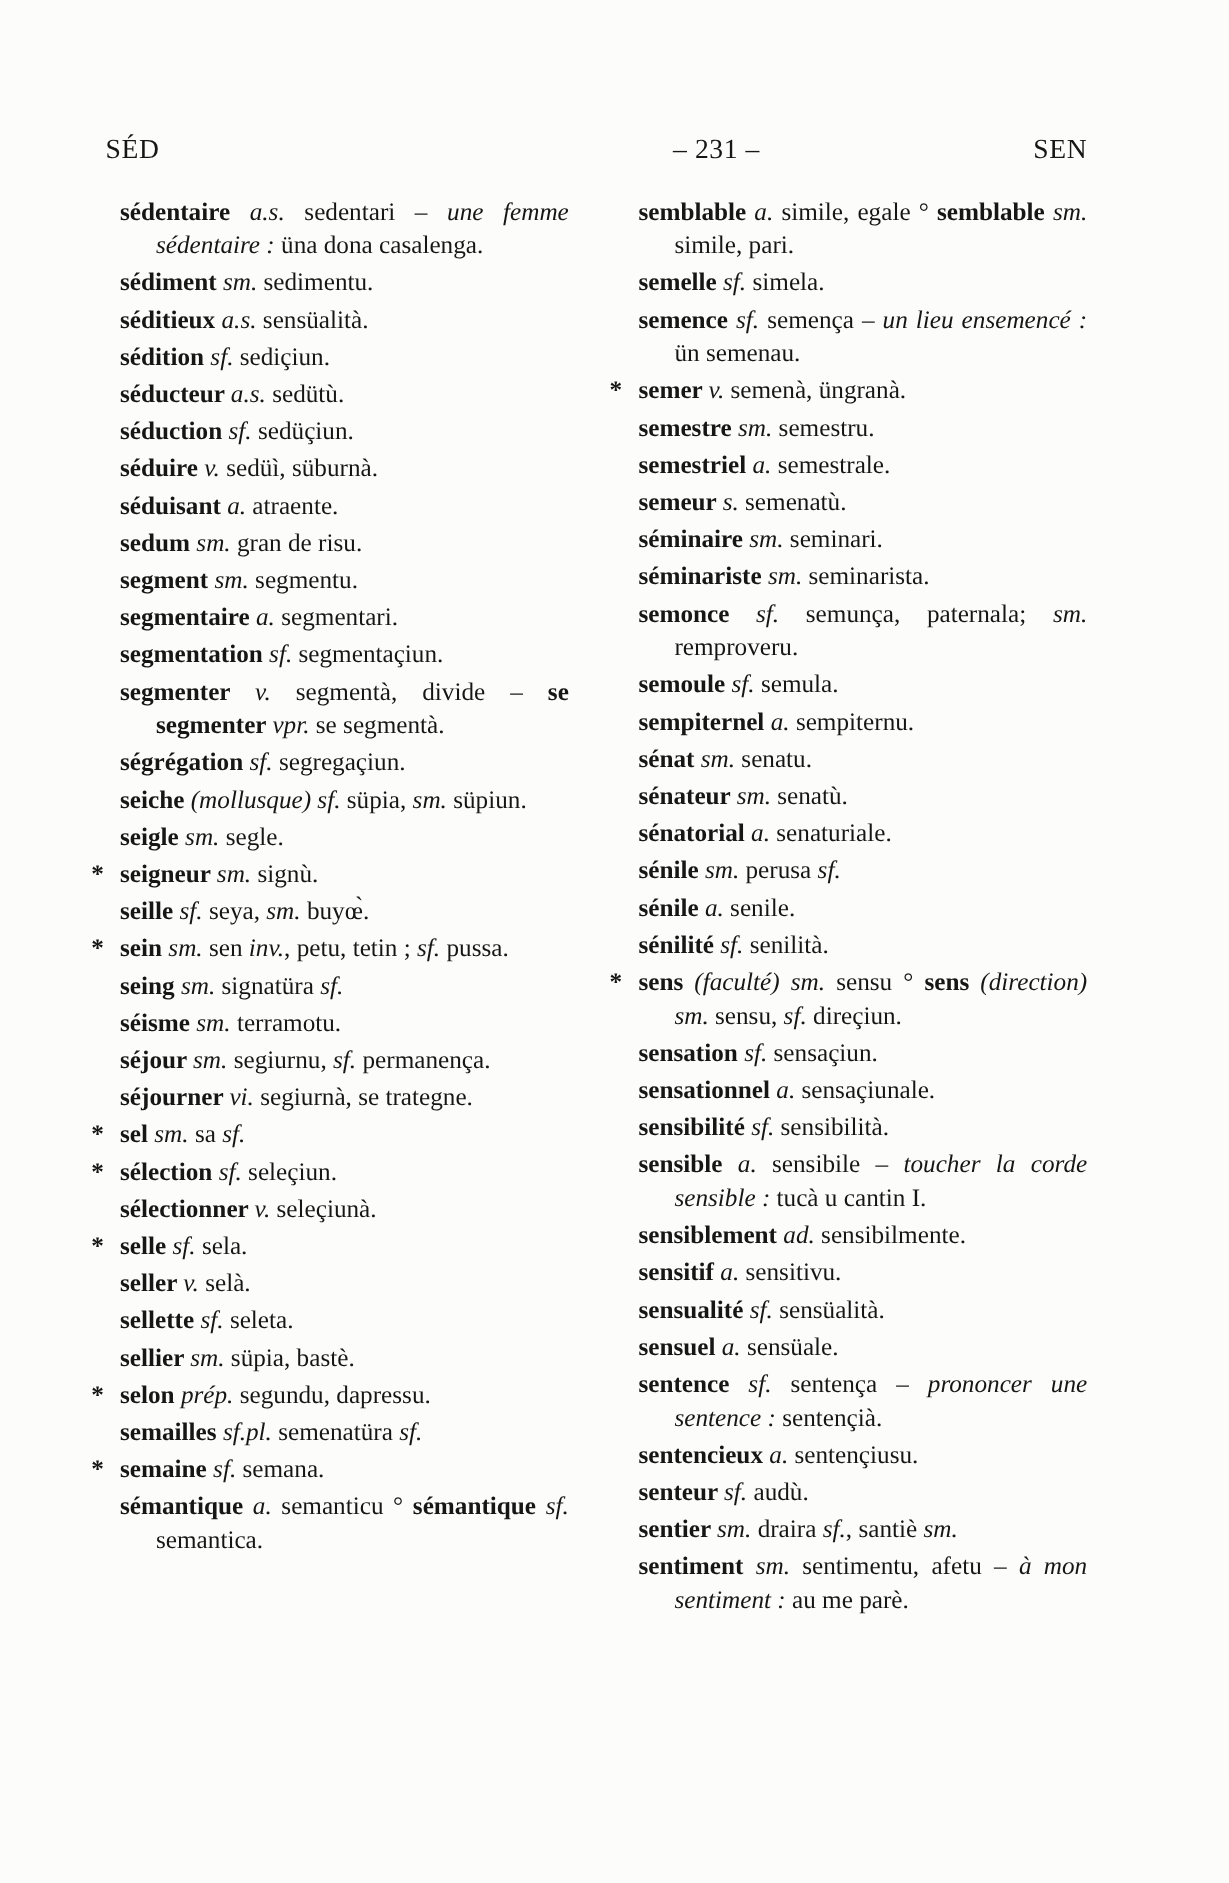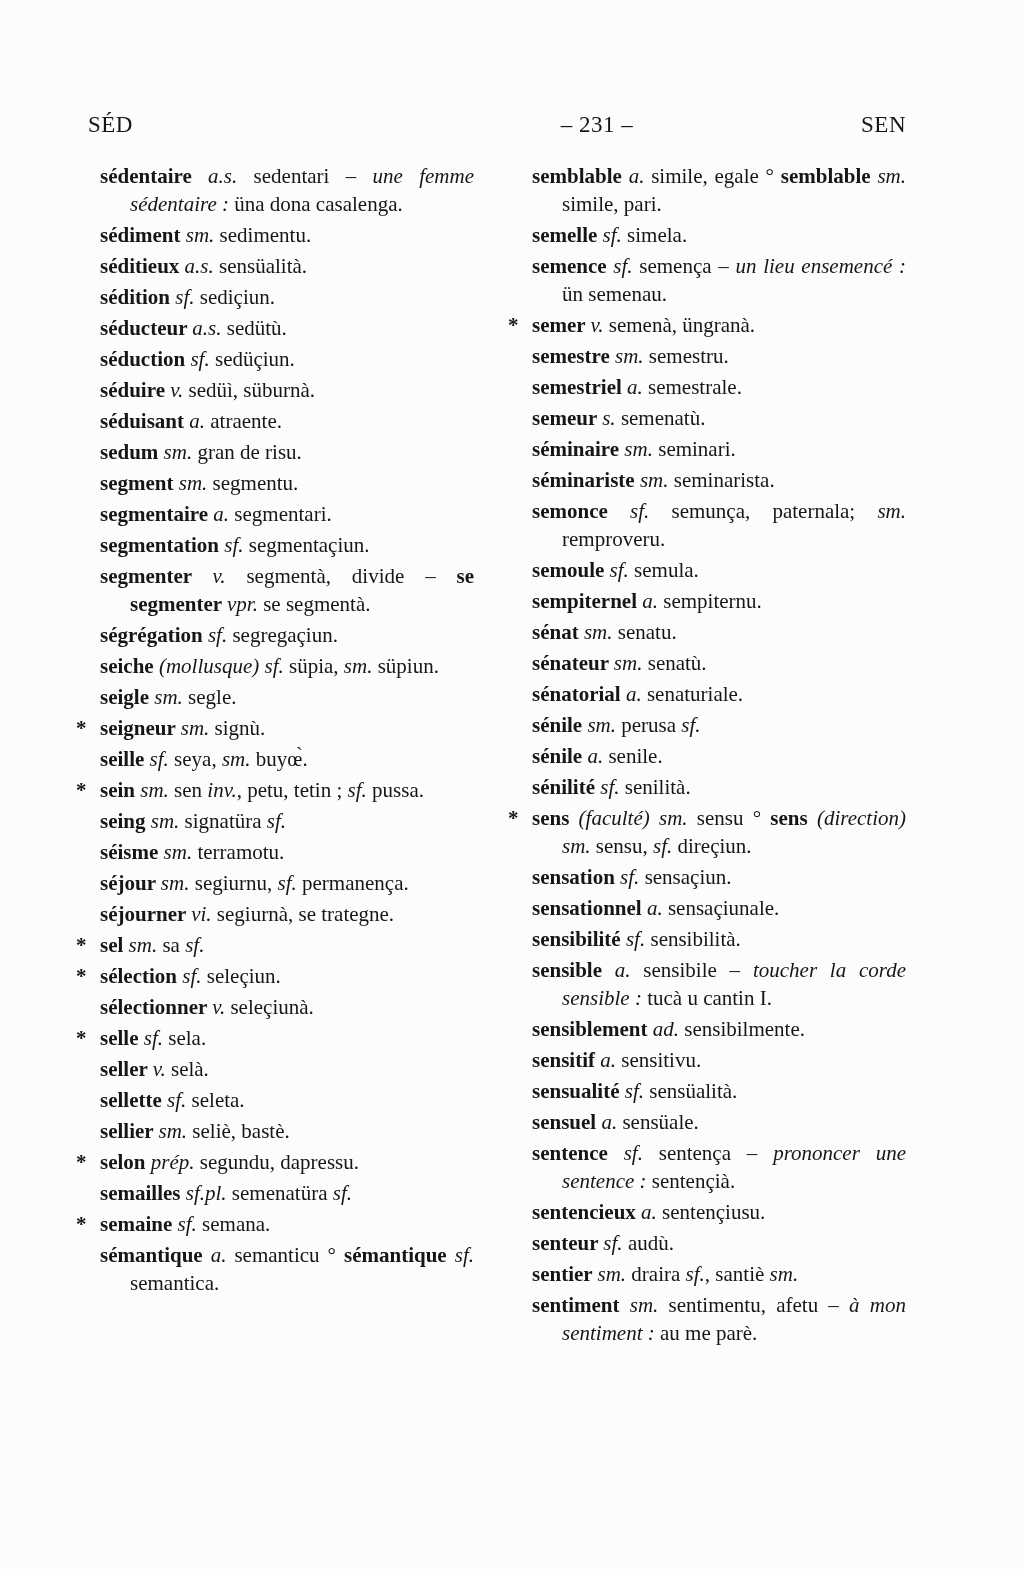--- a/index.html
+++ b/index.html
@@ -86,21 +86,21 @@
         <div class="entry"><span class="seg-b">seing </span><span class="seg-i">sm.</span><span class="seg-r"> signatüra </span><span class="seg-i">sf.</span></div>
         <div class="entry"><span class="seg-b">séisme </span><span class="seg-i">sm.</span><span class="seg-r"> terramotu.</span></div>
         <div class="entry"><span class="seg-b">séjour </span><span class="seg-i">sm.</span><span class="seg-r"> segiurnu, </span><span class="seg-i">sf.</span><span class="seg-r"> permanença.</span></div>
         <div class="entry"><span class="seg-b">séjourner </span><span class="seg-i">vi.</span><span class="seg-r"> segiurnà, se trategne.</span></div>
         <div class="entry"><span class="star">*</span><span class="seg-b">sel </span><span class="seg-i">sm.</span><span class="seg-r"> sa </span><span class="seg-i">sf.</span></div>
         <div class="entry"><span class="star">*</span><span class="seg-b">sélection </span><span class="seg-i">sf.</span><span class="seg-r"> seleçiun.</span></div>
         <div class="entry"><span class="seg-b">sélectionner </span><span class="seg-i">v.</span><span class="seg-r"> seleçiunà.</span></div>
         <div class="entry"><span class="star">*</span><span class="seg-b">selle </span><span class="seg-i">sf.</span><span class="seg-r"> sela.</span></div>
         <div class="entry"><span class="seg-b">seller </span><span class="seg-i">v.</span><span class="seg-r"> selà.</span></div>
         <div class="entry"><span class="seg-b">sellette </span><span class="seg-i">sf.</span><span class="seg-r"> seleta.</span></div>
-        <div class="entry"><span class="seg-b">sellier </span><span class="seg-i">sm.</span><span class="seg-r"> seliè, bastè.</span></div>
+        <div class="entry"><span class="seg-b">sellier </span><span class="seg-i">sm.</span><span class="seg-r"> süpia, bastè.</span></div>
         <div class="entry"><span class="star">*</span><span class="seg-b">selon </span><span class="seg-i">prép.</span><span class="seg-r"> segundu, dapressu.</span></div>
         <div class="entry"><span class="seg-b">semailles </span><span class="seg-i">sf.pl.</span><span class="seg-r"> semenatüra </span><span class="seg-i">sf.</span></div>
         <div class="entry"><span class="star">*</span><span class="seg-b">semaine </span><span class="seg-i">sf.</span><span class="seg-r"> semana.</span></div>
         <div class="entry"><span class="seg-b">sémantique </span><span class="seg-i">a.</span><span class="seg-r"> semanticu ° </span><span class="seg-b">sémantique </span><span class="seg-i">sf.</span><span class="seg-r"> semantica.</span></div>
       </div>
     <div class="column" id="col-right">
         <div class="entry"><span class="seg-b">semblable </span><span class="seg-i">a.</span><span class="seg-r"> simile, egale ° </span><span class="seg-b">semblable </span><span class="seg-i">sm.</span><span class="seg-r"> simile, pari.</span></div>
         <div class="entry"><span class="seg-b">semelle </span><span class="seg-i">sf.</span><span class="seg-r"> simela.</span></div>
         <div class="entry"><span class="seg-b">semence </span><span class="seg-i">sf.</span><span class="seg-r"> semença – </span><span class="seg-i">un lieu ensemencé :</span><span class="seg-r"> ün semenau.</span></div>
         <div class="entry"><span class="star">*</span><span class="seg-b">semer </span><span class="seg-i">v.</span><span class="seg-r"> semenà, üngranà.</span></div>

